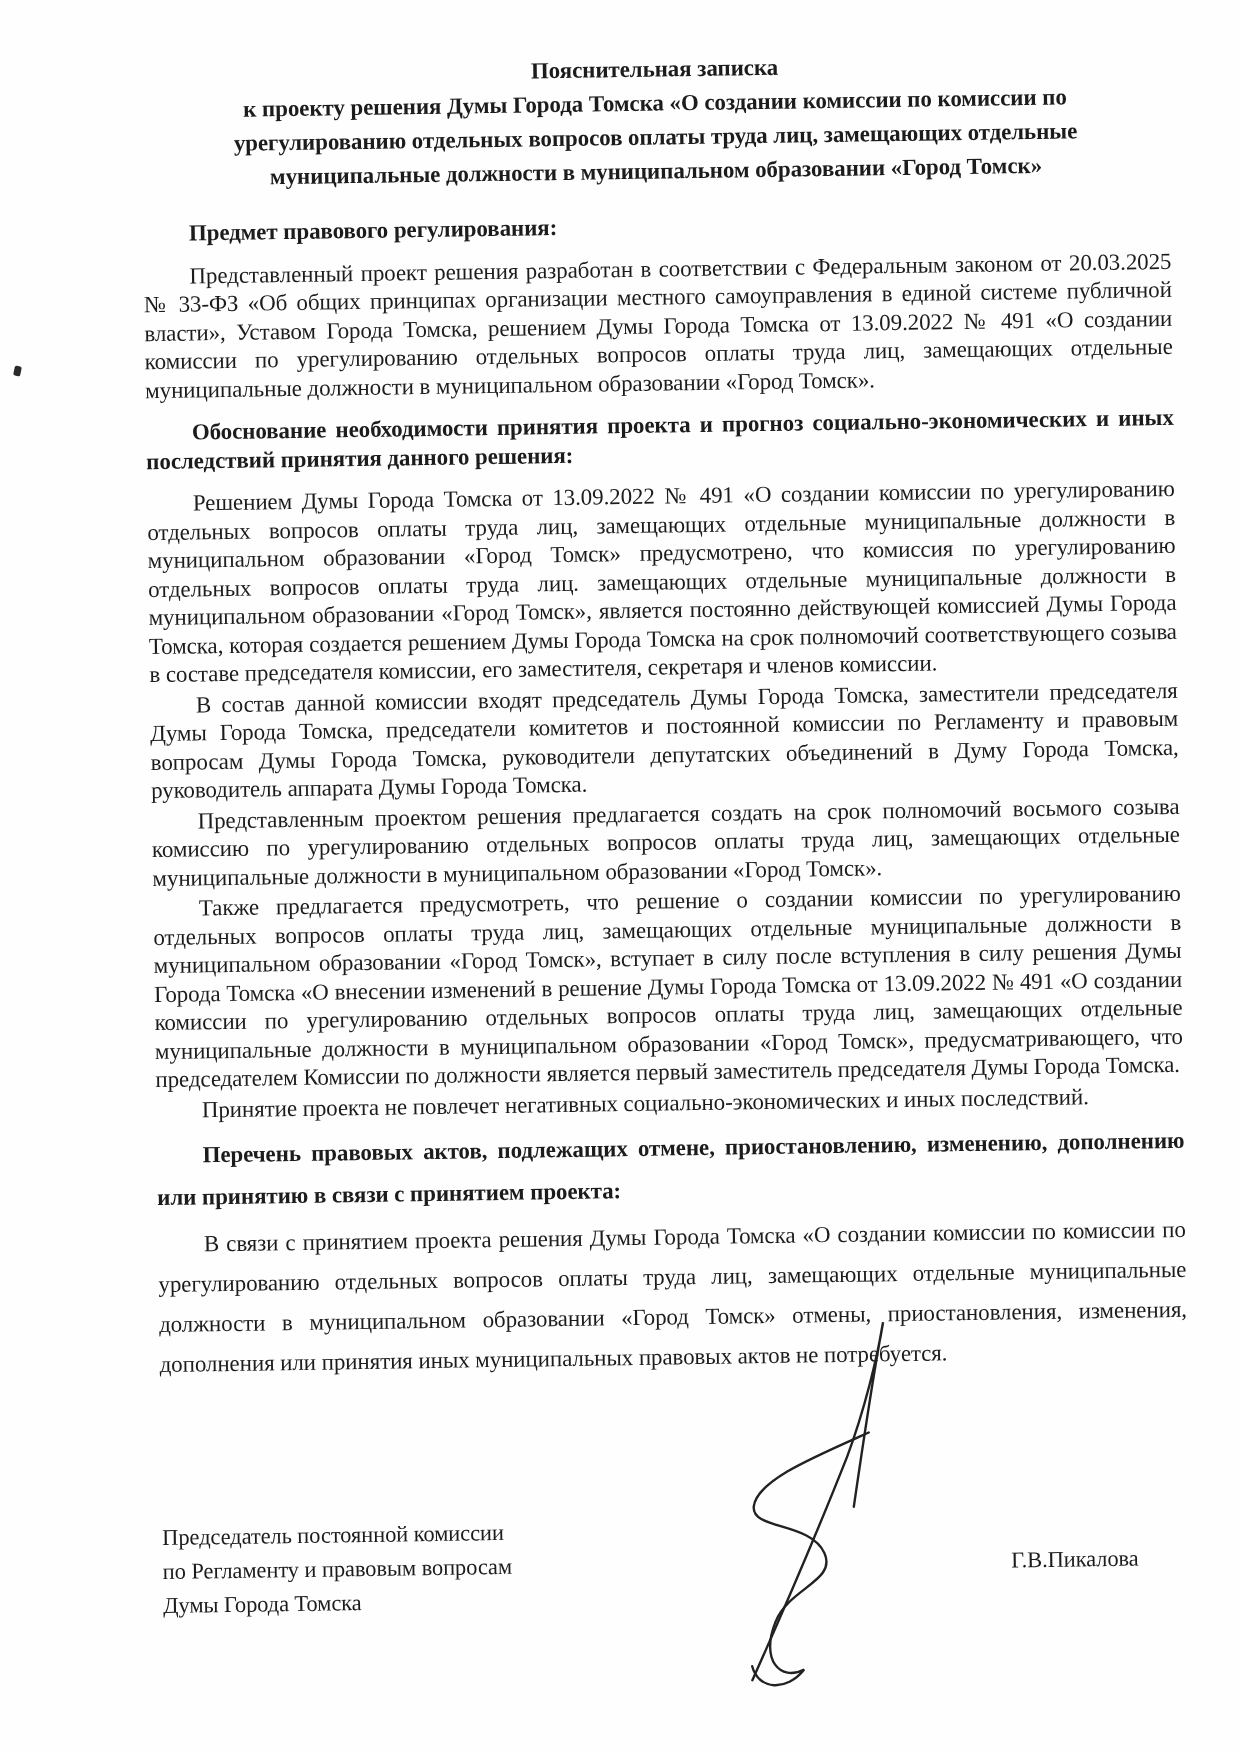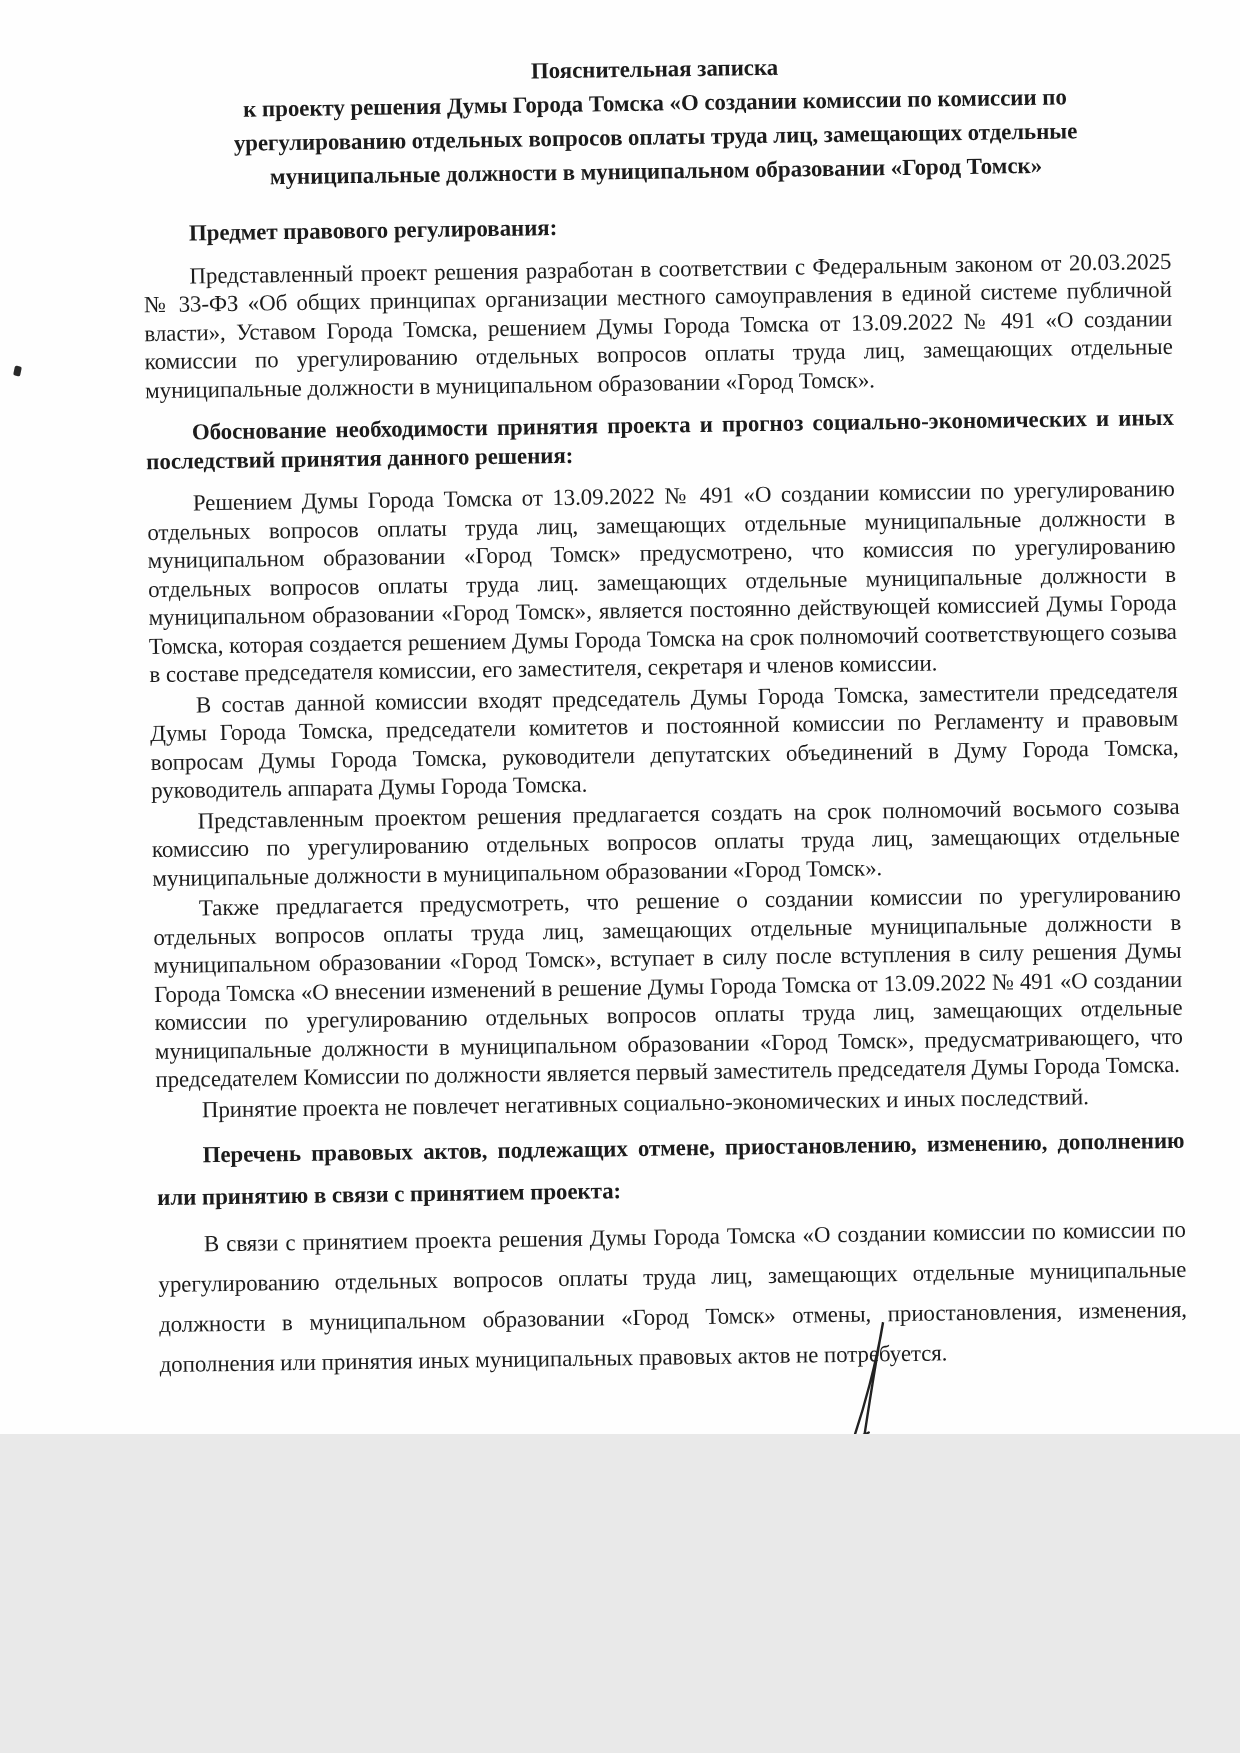--- a/index.html
+++ b/index.html
@@ -3,21 +3,21 @@
 <meta charset="utf-8">
 <style>
   html, body { margin: 0; padding: 0; }
   body {
     width: 1240px; height: 1753px;
     background: #e9e9e9;
     font-family: "Liberation Serif", "DejaVu Serif", serif;
   }
   .page {
     position: relative;
-    width: 1240px; height: 1434px;
+    width: 1240px; height: 1753px;
     background: #fefefe;
     overflow: hidden;
     color: #1c1c1c;
   }
   .content {
     position: absolute;
     left: 150px; top: 54px;
     width: 1028px;
     transform: rotate(-0.85deg);
     transform-origin: 40% 40%;

